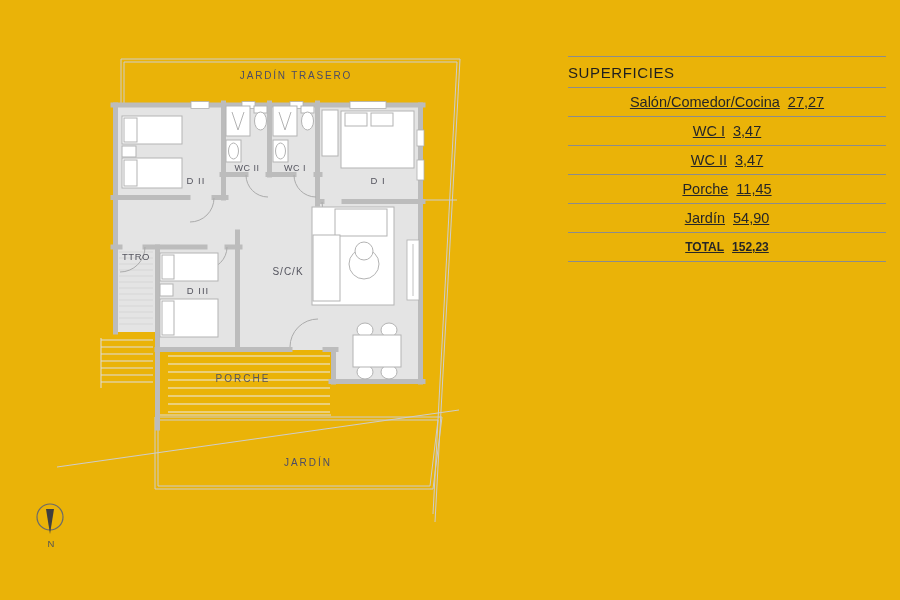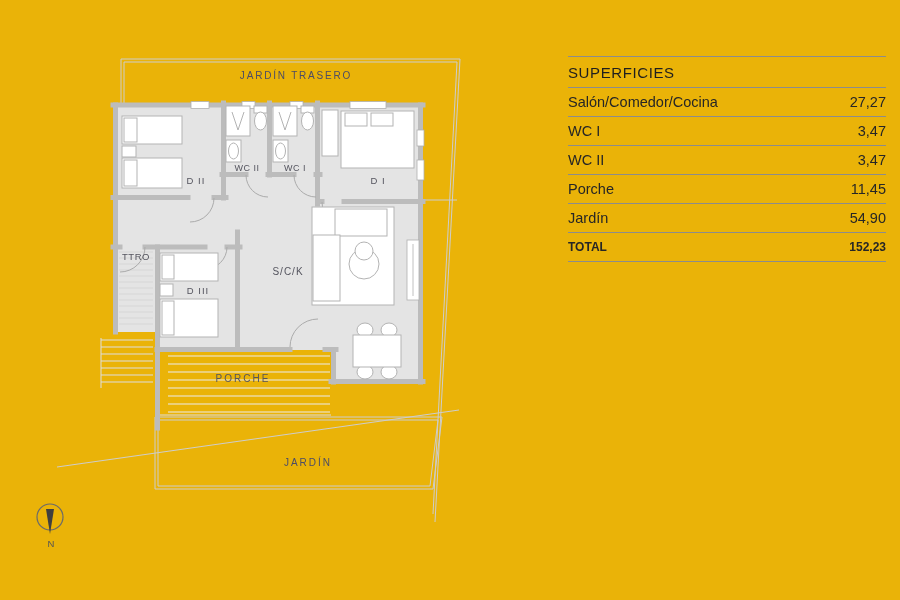--- a/index.html
+++ b/index.html
@@ -10,22 +10,22 @@
   
   .areas{
     position:absolute;left:528px;top:56px;width:318px;
     border-top:1px solid #8c8c8c;color:#262626;margin-left:40px;
   }
   .areas .hdr{
     height:30px;display:flex;align-items:center;
     font-size:15px;letter-spacing:.6px;border-bottom:1px solid #8c8c8c;color:#1f1f1f;
   }
   .areas .row{
-    height:28px;display:flex;align-items:center;justify-content:space-between;
-    border-bottom:1px solid #8c8c8c;font-size:14.5px;
+    height:28px;display:flex;align-items:center;justify-content:center;
+    border-bottom:1px solid #8c8c8c;font-size:14.5px;text-decoration:underline;
   }
   .areas .row .lbl{padding-right:8px;white-space:nowrap;}
   .areas .row .val{text-align:right;}
   .areas .row.total{font-weight:bold;font-size:12px;}
   
   .plan-code{
     position:absolute;right:33px;top:526px;font-size:47px;line-height:1.05;
     color:#3c3c3c;letter-spacing:1px;white-space:nowrap;
   }
   

